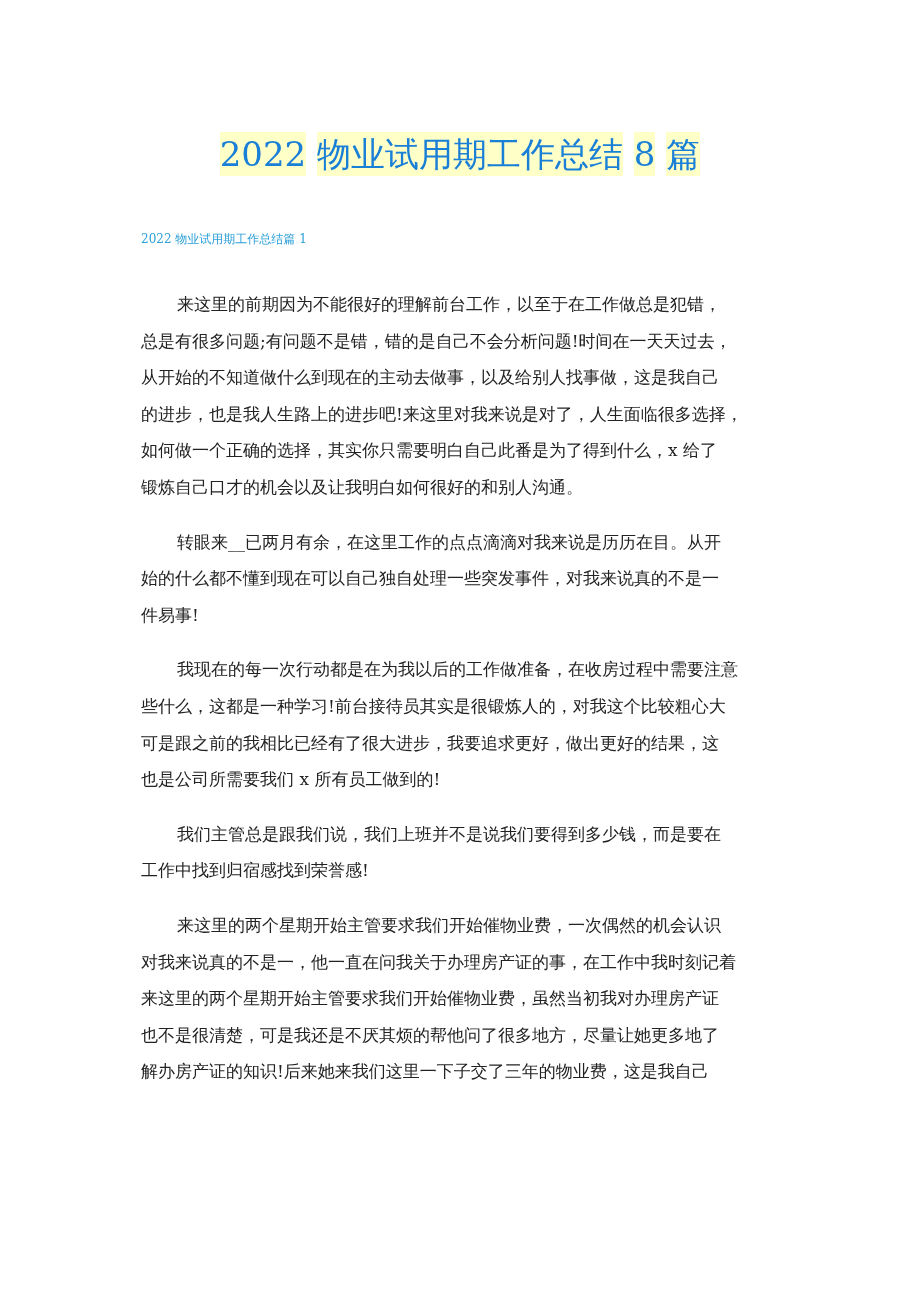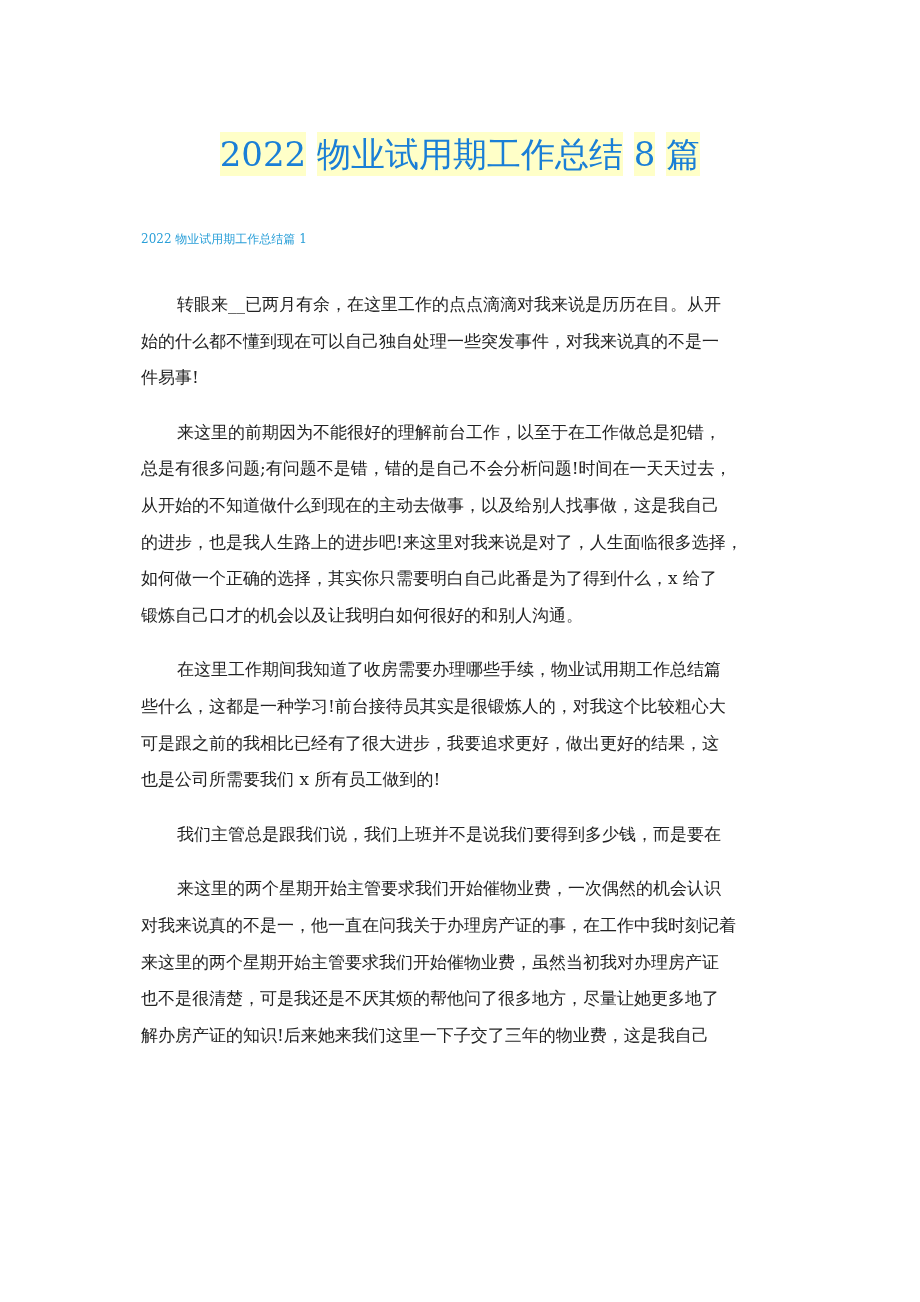--- a/index.html
+++ b/index.html
@@ -23,40 +23,41 @@
     <span>2022</span>
     <span>物业试用期工作总结</span>
     <span>8</span>
     <span>篇</span>
   </div>
 
   <div class="subtitle">2022 物业试用期工作总结篇 1</div>
 
   <div class="body">
     <p class="para">
-      <span class="line first">转眼来__已两月有余，在这里工作的点点滴滴对我来说是历历在目。从开</span>
-      <span class="line">始的什么都不懂到现在可以自己独自处理一些突发事件，对我来说真的不是一</span>
-      <span class="line">件易事!</span>
-    </p>
-    <p class="para">
       <span class="line first">来这里的前期因为不能很好的理解前台工作，以至于在工作做总是犯错，</span>
       <span class="line">总是有很多问题;有问题不是错，错的是自己不会分析问题!时间在一天天过去，</span>
       <span class="line">从开始的不知道做什么到现在的主动去做事，以及给别人找事做，这是我自己</span>
       <span class="line">的进步，也是我人生路上的进步吧!来这里对我来说是对了，人生面临很多选择，</span>
       <span class="line">如何做一个正确的选择，其实你只需要明白自己此番是为了得到什么，x 给了</span>
       <span class="line">锻炼自己口才的机会以及让我明白如何很好的和别人沟通。</span>
     </p>
     <p class="para">
-      <span class="line first">在这里工作期间我知道了收房需要办理哪些手续，物业试用期工作总结篇</span>
+      <span class="line first">转眼来__已两月有余，在这里工作的点点滴滴对我来说是历历在目。从开</span>
+      <span class="line">始的什么都不懂到现在可以自己独自处理一些突发事件，对我来说真的不是一</span>
+      <span class="line">件易事!</span>
+    </p>
+    <p class="para">
+      <span class="line first">我现在的每一次行动都是在为我以后的工作做准备，在收房过程中需要注意</span>
       <span class="line">些什么，这都是一种学习!前台接待员其实是很锻炼人的，对我这个比较粗心大</span>
       <span class="line">可是跟之前的我相比已经有了很大进步，我要追求更好，做出更好的结果，这</span>
       <span class="line">也是公司所需要我们 x 所有员工做到的!</span>
     </p>
     <p class="para">
       <span class="line first">我们主管总是跟我们说，我们上班并不是说我们要得到多少钱，而是要在</span>
+      <span class="line">工作中找到归宿感找到荣誉感!</span>
     </p>
     <p class="para">
       <span class="line first">来这里的两个星期开始主管要求我们开始催物业费，一次偶然的机会认识</span>
       <span class="line">对我来说真的不是一，他一直在问我关于办理房产证的事，在工作中我时刻记着</span>
       <span class="line">来这里的两个星期开始主管要求我们开始催物业费，虽然当初我对办理房产证</span>
       <span class="line">也不是很清楚，可是我还是不厌其烦的帮他问了很多地方，尽量让她更多地了</span>
       <span class="line">解办房产证的知识!后来她来我们这里一下子交了三年的物业费，这是我自己</span>
     </p>
   </div>
 </div>

